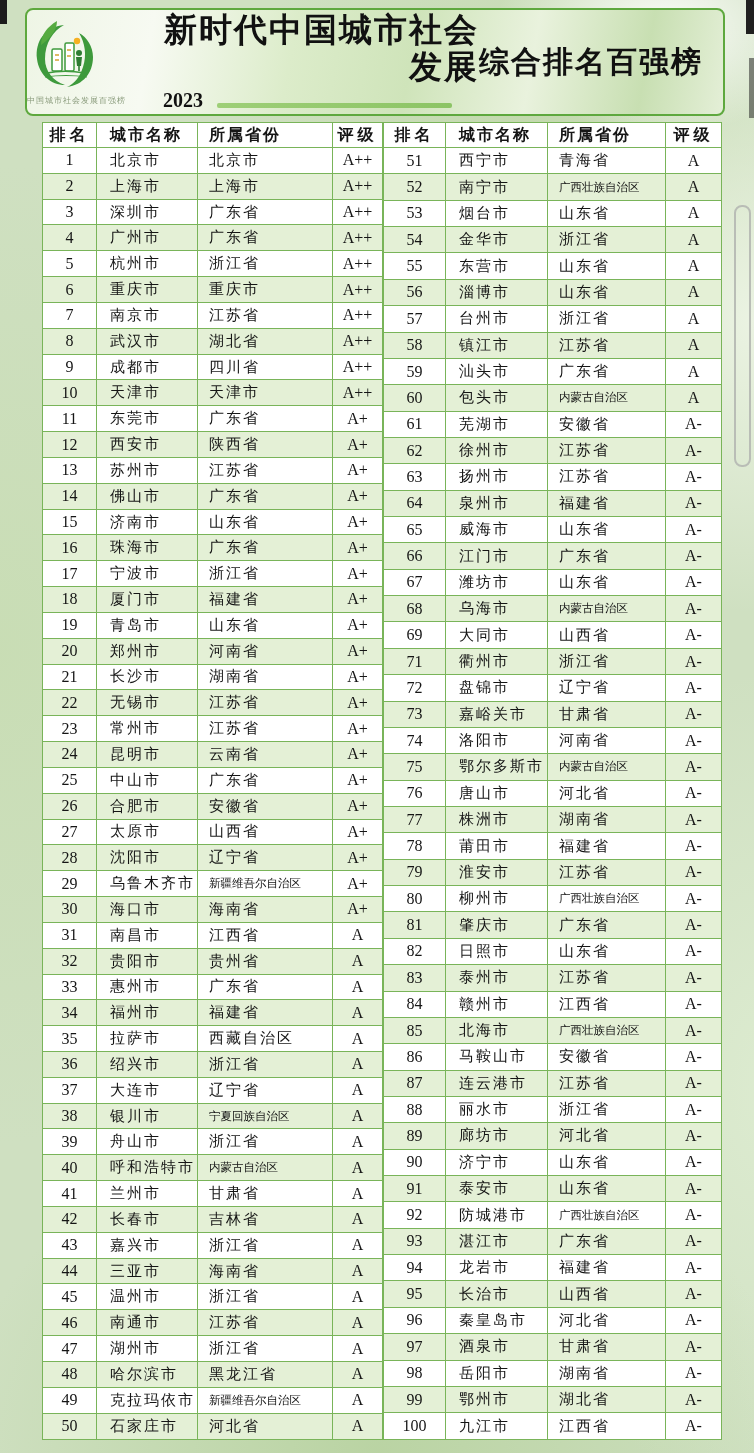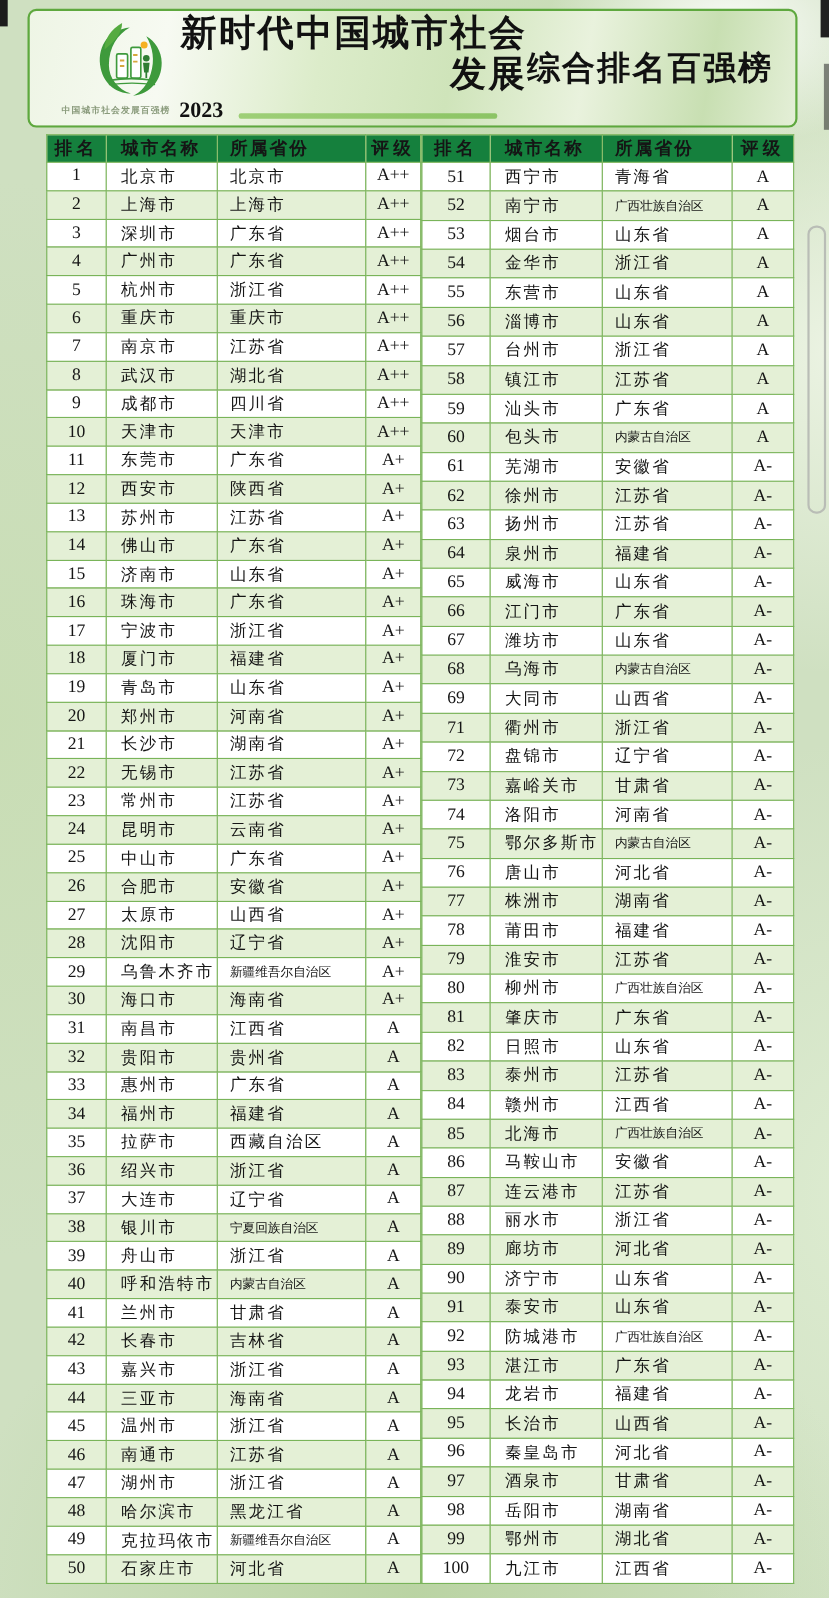--- a/index.html
+++ b/index.html
@@ -15,40 +15,40 @@
       radial-gradient(ellipse 600px 500px at 50% 100%, rgba(168,201,138,.55), rgba(168,201,138,0) 70%),
       radial-gradient(ellipse 420px 600px at 104% 75%, rgba(224,238,212,.8), rgba(224,238,212,0) 70%);
   }
   
   .header-card{
     position:absolute;left:25px;top:8px;width:700px;height:108px;
     border:2px solid #5ea83e;border-radius:8px;box-sizing:border-box;
     background:linear-gradient(100deg,#eef5e5 0%,#f7faf2 18%,#dcecca 38%,#cfe4ba 55%,#e9f2dd 72%,#c8dfb2 88%,#e4efd7 100%);
     display:flex;align-items:center;
   }
-  .logo-wrap{width:128px;display:flex;flex-direction:column;align-items:flex-end;flex-shrink:0;font-weight:bold;}
+  .logo-wrap{width:128px;display:flex;flex-direction:column;align-items:flex-start;flex-shrink:0;}
   .logo-caption{font-size:8px;color:#8a9b7c;margin-top:2px;letter-spacing:1px;}
   .title-block{flex:1 1 auto;padding-left:8px;}
   .title-main{font-size:33px;font-weight:bold;color:#111;letter-spacing:2px;line-height:1.1;text-align:right;}
   .title-year-row{display:flex;align-items:center;margin-top:4px;}
   .title-year{font-size:20px;font-weight:bold;color:#111;font-family:"Liberation Serif","DejaVu Serif",serif;}
   .title-underline{height:5px;width:235px;margin-left:14px;margin-top:10px;
     background:linear-gradient(90deg,#9ecf77,#8cc465);border-radius:2px;}
   .title-right{font-size:30px;font-weight:bold;color:#111;letter-spacing:2px;
     padding-right:20px;white-space:nowrap;}
   
   .tables{
     position:absolute;left:42px;top:122px;width:678px;height:1318px;
     display:flex;
   }
   table{border-collapse:collapse;table-layout:fixed;height:100%;font-size:15px;color:#151515;}
   .tbl-left{width:340px;}
   .tbl-right{width:338px;}
   th,td{border:1px solid #79b459;padding:0 4px;overflow:hidden;white-space:nowrap;box-sizing:border-box;}
-  th{background:#15803d;font-weight:bold;font-size:16px;letter-spacing:4px;text-align:center;height:25px;}
+  th{background:#ffffff;font-weight:bold;font-size:16px;letter-spacing:4px;text-align:center;height:25px;}
   td{background:#ffffff;}
   tr:nth-child(even) td{background:#e4f0d6;}
   .col-rank{text-align:center;font-family:"Liberation Serif","DejaVu Serif",serif;font-size:16px;}
   .col-city{text-align:left;padding-left:13px;letter-spacing:2px;}
   .col-province{text-align:left;padding-left:11px;letter-spacing:2px;}
   .col-rating{text-align:center;font-family:"Liberation Serif","DejaVu Serif",serif;font-size:16px;}
   td.long{font-size:11.5px;letter-spacing:0;}
   .tbl-left .col-rank{width:54px;}
   .tbl-left .col-city{width:101px;}
   .tbl-left .col-province{width:135px;}

